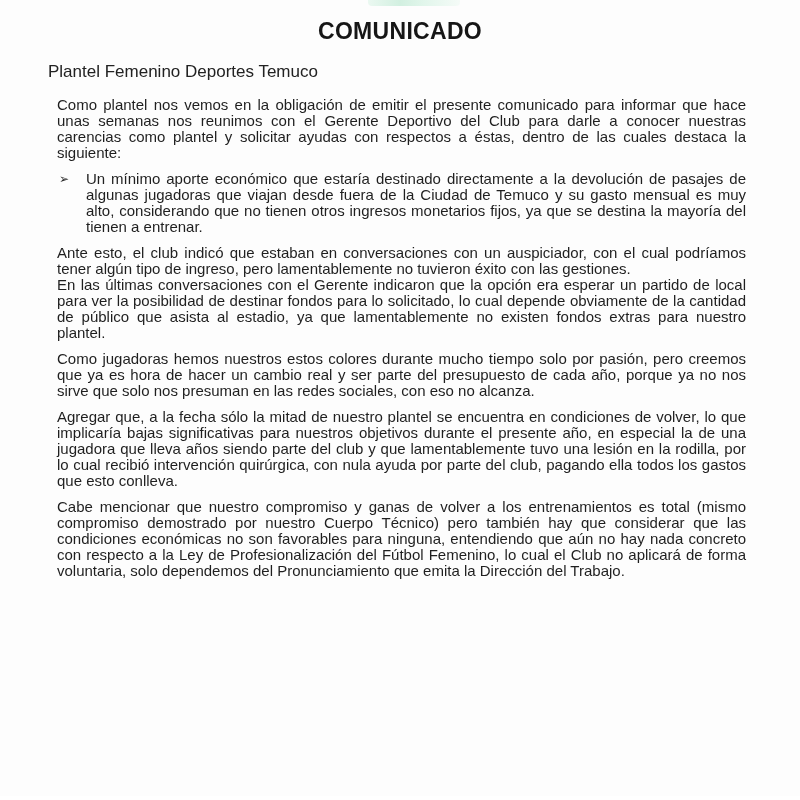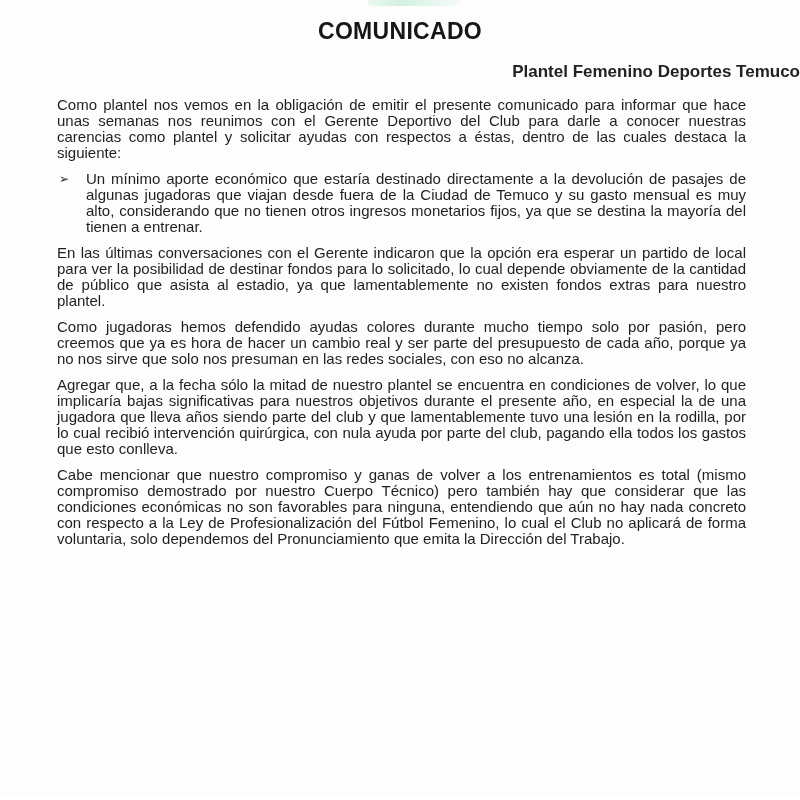--- a/index.html
+++ b/index.html
@@ -30,24 +30,25 @@
   .doc-title {
     margin: 18px 0 0 0;
     text-align: center;
     font-size: 23px;
     font-weight: 700;
     letter-spacing: 0.3px;
     color: #161616;
   }
   .doc-subtitle {
     margin: 17px 0 0 0;
-    text-align: right;
+    text-align: left;
     font-size: 17px;
-    font-weight: 700;
+    font-weight: 400;
     color: #222222;
+    padding-left: 48px;
   }
   .content {
     margin: 15px 54px 0 57px;
     font-size: 15px;
     line-height: 16px;
     text-align: justify;
     color: #1f1f1f;
   }
   .content p {
     margin: 0 0 10px 0;
@@ -82,23 +83,24 @@
   <div class="content">
 
     <p>Como plantel nos vemos en la obligación de emitir el presente comunicado para informar que hace unas semanas nos reunimos con el Gerente Deportivo del Club para darle a conocer nuestras carencias como plantel y solicitar ayudas con respectos a éstas, dentro de las cuales destaca la siguiente:</p>
 
     <div class="bullet-item">
       <span class="bullet-marker">➢</span>
       <span>Un mínimo aporte económico que estaría destinado directamente a la devolución de pasajes de algunas jugadoras que viajan desde fuera de la Ciudad de Temuco y su gasto mensual es muy alto, considerando que no tienen otros ingresos monetarios fijos, ya que se destina la mayoría del tienen a entrenar.</span>
     </div>
 
     <div class="joined">
+      <p class="no-gap">Ante esto, el club indicó que estaban en conversaciones con un auspiciador, con el cual podríamos tener algún tipo de ingreso, pero lamentablemente no tuvieron éxito con las gestiones.</p>
       <p>En las últimas conversaciones con el Gerente indicaron que la opción era esperar un partido de local para ver la posibilidad de destinar fondos para lo solicitado, lo cual depende obviamente de la cantidad de público que asista al estadio, ya que lamentablemente no existen fondos extras para nuestro plantel.</p>
     </div>
 
-    <p>Como jugadoras hemos defendido ayudas colores durante mucho tiempo solo por pasión, pero creemos que ya es hora de hacer un cambio real y ser parte del presupuesto de cada año, porque ya no nos sirve que solo nos presuman en las redes sociales, con eso no alcanza.</p>
+    <p>Como jugadoras hemos nuestros estos colores durante mucho tiempo solo por pasión, pero creemos que ya es hora de hacer un cambio real y ser parte del presupuesto de cada año, porque ya no nos sirve que solo nos presuman en las redes sociales, con eso no alcanza.</p>
 
     <p>Agregar que, a la fecha sólo la mitad de nuestro plantel se encuentra en condiciones de volver, lo que implicaría bajas significativas para nuestros objetivos durante el presente año, en especial la de una jugadora que lleva años siendo parte del club y que lamentablemente tuvo una lesión en la rodilla, por lo cual recibió intervención quirúrgica, con nula ayuda por parte del club, pagando ella todos los gastos que esto conlleva.</p>
 
     <p>Cabe mencionar que nuestro compromiso y ganas de volver a los entrenamientos es total (mismo compromiso demostrado por nuestro Cuerpo Técnico) pero también hay que considerar que las condiciones económicas no son favorables para ninguna, entendiendo que aún no hay nada concreto con respecto a la Ley de Profesionalización del Fútbol Femenino, lo cual el Club no aplicará de forma voluntaria, solo dependemos del Pronunciamiento que emita la Dirección del Trabajo.</p>
 
   </div>
 </div>
 
 </body></html>

